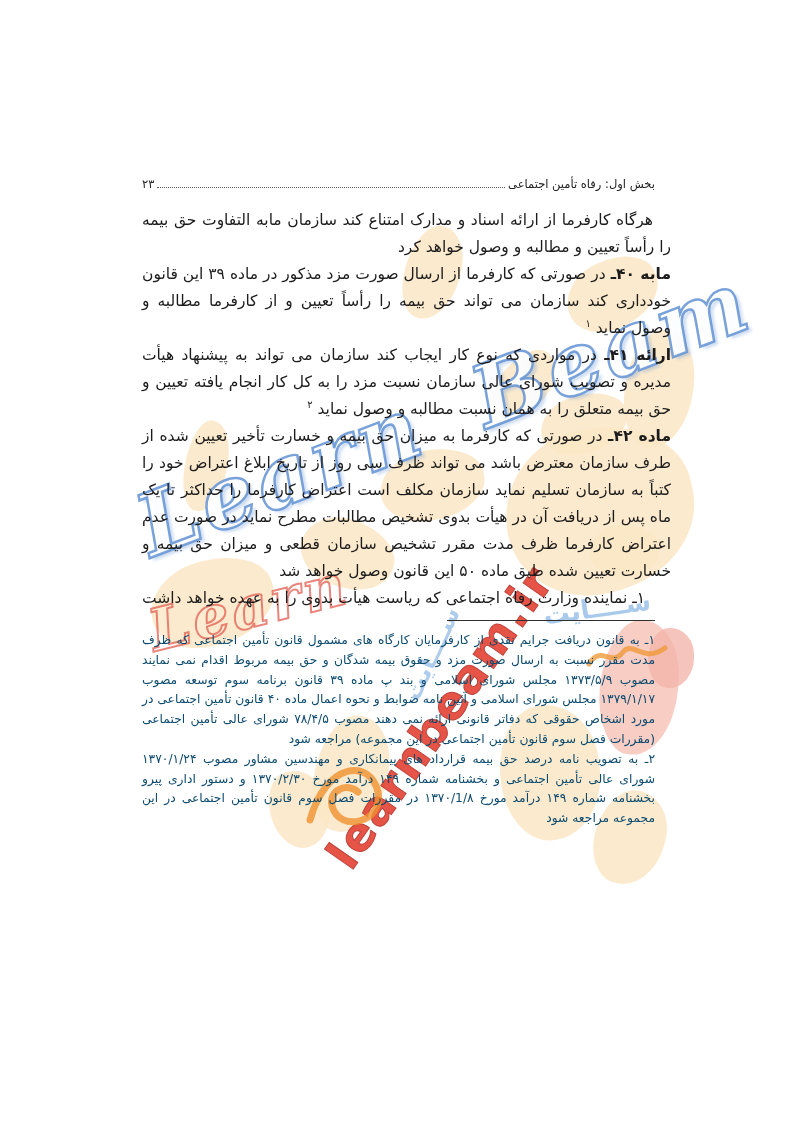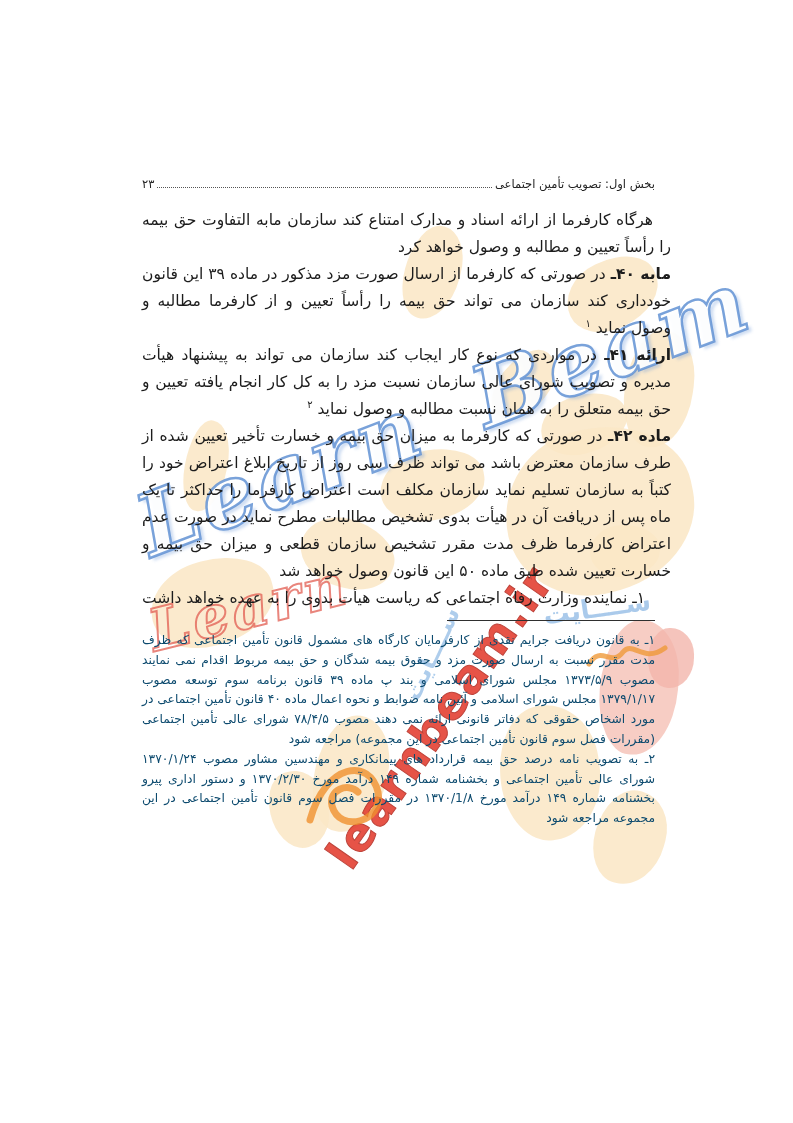--- a/index.html
+++ b/index.html
@@ -138,21 +138,21 @@
   <div class="wm wm-site-1">ســــایت</div>
   <div class="wm wm-site-2">ســــایت</div>
   <svg class="wm wm-swirl" style="left:298px;top:748px;" width="95" height="95" viewBox="0 0 95 95">
     <path d="M12,72 C28,14 72,10 80,44 C86,74 42,86 34,58 C30,42 50,34 60,44" fill="none" stroke="#f0912f" stroke-width="7" stroke-linecap="round" opacity="0.8"></path>
   </svg>
   <svg class="wm wm-swirl" style="left:585px;top:638px;" width="85" height="36" viewBox="0 0 85 36">
     <path d="M4,26 C16,6 26,30 38,14 C48,2 58,26 80,10" fill="none" stroke="#ef9a3a" stroke-width="5" stroke-linecap="round" opacity="0.8"></path>
   </svg>
 
   <div class="ink hdr">
-    <span class="title">بخش اول: تصویب تأمین اجتماعی</span>
+    <span class="title">بخش اول: رفاه تأمین اجتماعی</span>
     <span class="leader"></span>
     <span class="pageno">۲۳</span>
   </div>
 
   <div class="ink bodytext">
     <p class="p-first"><span>هرگاه کارفرما از ارائه اسناد و مدارک امتناع کند سازمان مابه التفاوت حق بیمه را رأساً تعیین و مطالبه و وصول خواهد کرد</span></p>
     <p><span class="art-label">مابه ۴۰ـ</span><span> در صورتی که کارفرما از ارسال صورت مزد مذکور در ماده ۳۹ این قانون خودداری کند سازمان می تواند حق بیمه را رأساً تعیین و از کارفرما مطالبه و وصول نماید </span><sup class="ref">۱</sup></p>
     <p><span class="art-label">ارائه ۴۱ـ</span><span> در مواردی که نوع کار ایجاب کند سازمان می تواند به پیشنهاد هیأت مدیره و تصویب شورای عالی سازمان نسبت مزد را به کل کار انجام یافته تعیین و حق بیمه متعلق را به همان نسبت مطالبه و وصول نماید </span><sup class="ref">۲</sup></p>
     <p><span class="art-label">ماده ۴۲ـ</span><span> در صورتی که کارفرما به میزان حق بیمه و خسارت تأخیر تعیین شده از طرف سازمان معترض باشد می تواند ظرف سی روز از تاریخ ابلاغ اعتراض خود را کتباً به سازمان تسلیم نماید سازمان مکلف است اعتراض کارفرما را حداکثر تا یک ماه پس از دریافت آن در هیأت بدوی تشخیص مطالبات مطرح نماید در صورت عدم اعتراض کارفرما ظرف مدت مقرر تشخیص سازمان قطعی و میزان حق بیمه و خسارت تعیین شده طبق ماده ۵۰ این قانون وصول خواهد شد</span></p>
     <p class="p-item"><span>۱ـ نماینده وزارت رفاه اجتماعی که ریاست هیأت بدوی را به عهده خواهد داشت</span></p>

